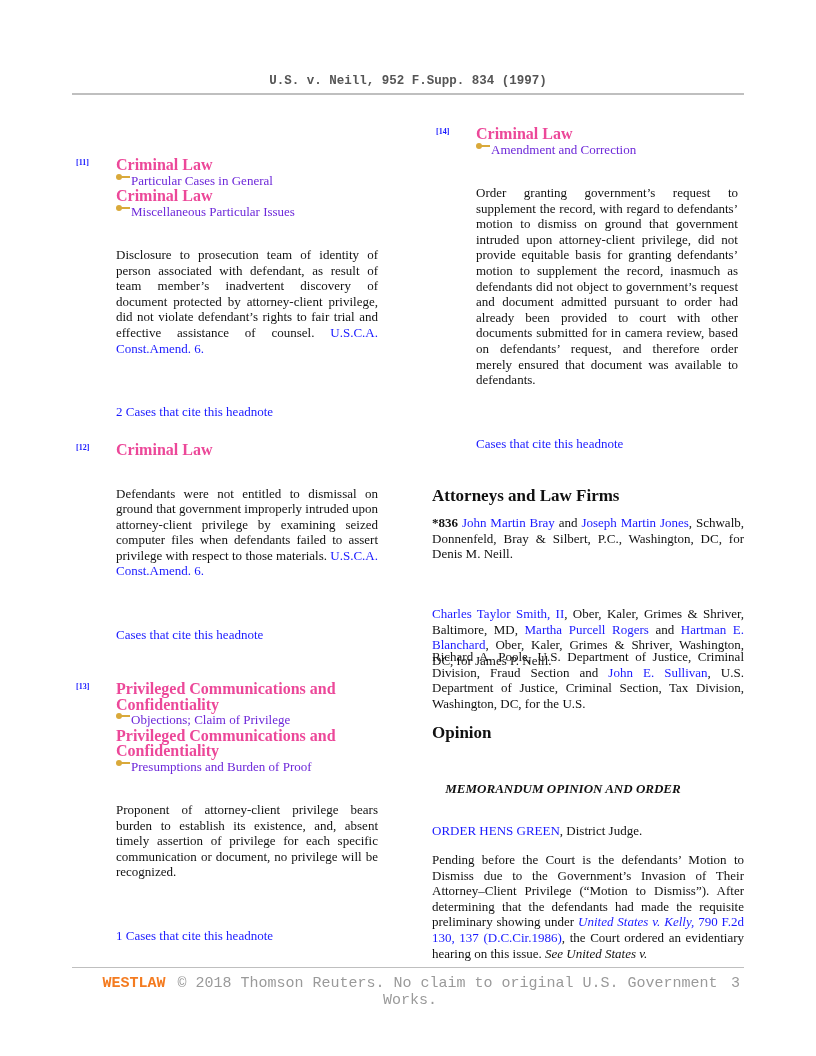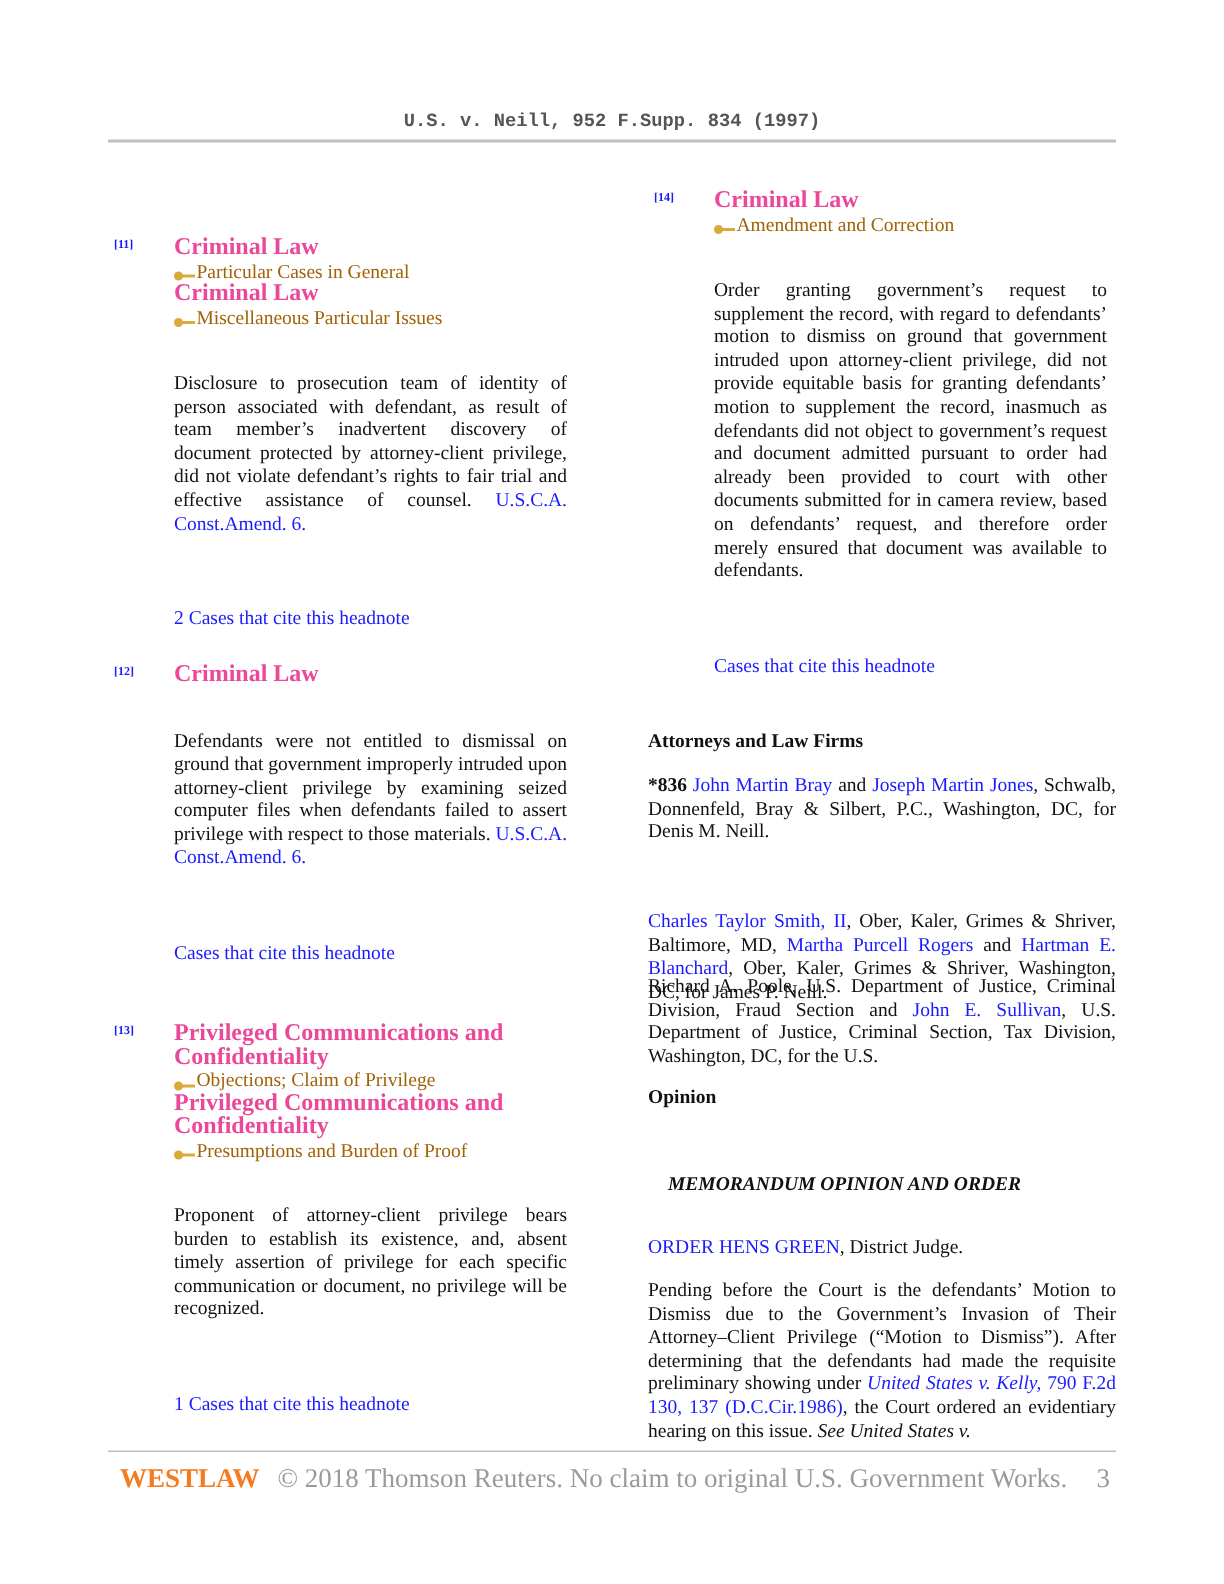--- a/index.html
+++ b/index.html
@@ -8,37 +8,37 @@
   .page-header { position: absolute; left: 72px; top: 74px; width: 672px;
                  font-family: Liberation Mono, monospace; font-weight: bold;
                  font-size: 12.5px; color: #555; text-align: center; }
   .header-rule { position: absolute; left: 72px; top: 93px; width: 672px; height: 0;
                  border-top: 2px solid #bfbfbf; }
   .headnote { position: absolute; width: 310px; }
   .hn-num { position: absolute; left: 0; top: 1px; font-size: 8px; font-weight: bold;
             color: #1a1aff; }
   .hn-body { position: absolute; left: 40px; width: 262px; }
   .topic { font-weight: bold; color: #ec4899; font-size: 16px; line-height: 15.5px; }
-  .sub { color: #a16207; font-size: 13px; line-height: 15.5px; display: flex; align-items: flex-end; }
+  .sub { color: #6d28d9; font-size: 13px; line-height: 15.5px; display: flex; align-items: flex-start; }
   .key { display: inline-block; width: 14px; height: 8px; margin-right: 1px; position: relative; }
   .key::before { content: ""; position: absolute; left: 0; top: 1px; width: 6px; height: 6px;
                  border-radius: 50%; background: #d9a93a; }
   .key::after { content: ""; position: absolute; left: 5px; top: 3px; width: 9px; height: 2px;
                 background: #d9a93a; }
   .summary { margin-top: 28px; font-size: 13px; line-height: 15.6px; text-align: justify; }
   .link { color: #1a1aff; }
   .cites { margin-top: 48px; font-size: 13px; color: #1a1aff; line-height: 16px; }
-  .section-head { position: absolute; left: 432px; width: 312px; font-weight: bold; font-size: 13px; }
+  .section-head { position: absolute; left: 432px; width: 312px; font-weight: bold; font-size: 17px; }
   .para { position: absolute; left: 432px; width: 312px; font-size: 13px; line-height: 15.6px;
           text-align: justify; }
   .memo-title { position: absolute; left: 407px; width: 312px; text-align: center;
                 font-weight: bold; font-style: italic; font-size: 13px; }
   .footer-rule { position: absolute; left: 72px; top: 967px; width: 672px; border-top: 1px solid #bfbfbf; }
   .footer { position: absolute; left: 80px; top: 975px; width: 660px;
-            font-family: Liberation Serif, serif; font-size: 18px; color: #9a9a9a; }
+            font-family: Liberation Mono, monospace; font-size: 15px; color: #9a9a9a; text-align: center; }
   .brand { color: #f47b20; font-weight: bold; margin-right: 12px; }
   .page-num { position: absolute; right: 0; top: 0; }
 </style>
 </head>
 <body>
 
 <div class="page-header">U.S. v. Neill, 952 F.Supp. 834 (1997)</div>
 <div class="header-rule"></div>
 
 <div class="headnote" style="left:76px; top:157px;">

